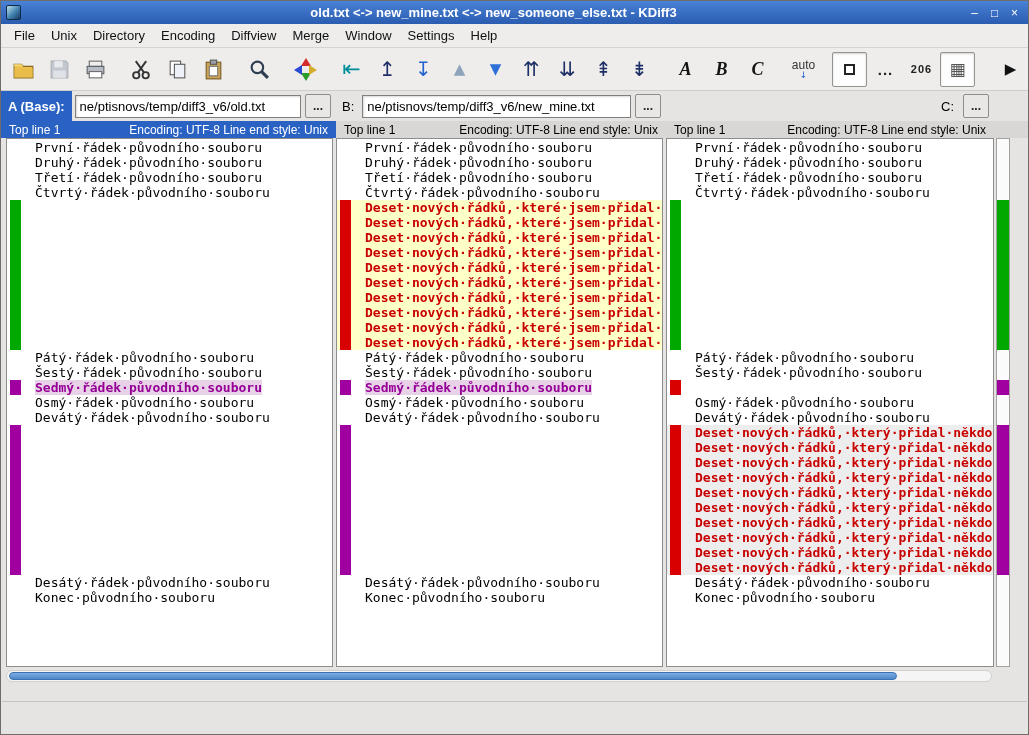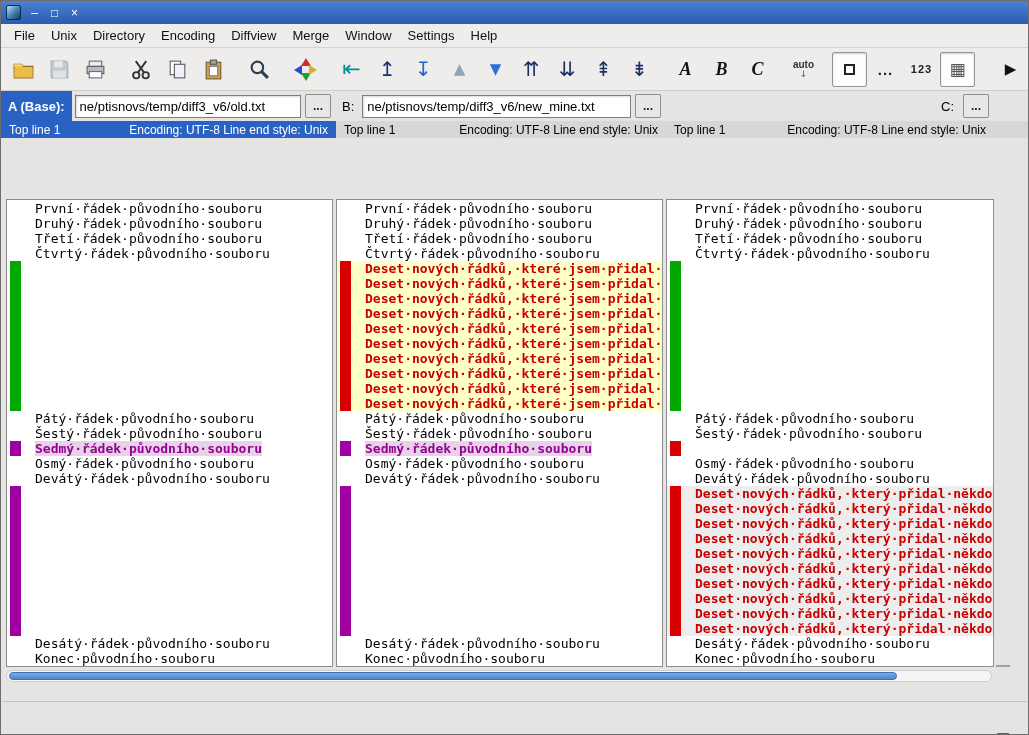--- a/index.html
+++ b/index.html
@@ -29,21 +29,21 @@
     border:1px solid transparent;border-radius:2px;flex:0 0 auto;}
   .tbtn.pressed{background:#fdfdfd;border:1px solid #96948f;box-shadow:inset 0 1px 2px rgba(0,0,0,.18);}
   .tbtn.disabled{opacity:.45;}
   .tsep{width:9px;flex:0 0 auto;}
   .tspacer{flex:1;}
   .tglyph{font-family:"DejaVu Sans",sans-serif;line-height:1;}
   .tletter{font-family:"Liberation Serif",serif;font-style:italic;font-weight:bold;font-size:18px;color:#141414;line-height:1;}
   .ttext{font-weight:bold;color:#222;line-height:1;font-family:"Liberation Sans",sans-serif;}
   .sqico{width:11px;height:11px;border:2px solid #222;background:#fff;display:block;}
   .auto-wrap{display:flex;flex-direction:column;align-items:center;line-height:1;}
-  .auto-top{font-size:10px;font-weight:bold;color:#333;}
+  .auto-top{font-size:12px;font-weight:normal;color:#333;}
   .auto-arrow{font-size:9px;color:#2363cf;font-family:"DejaVu Sans",sans-serif;}
   .compass{position:relative;width:23px;height:23px;}
   .compass span{position:absolute;width:0;height:0;}
   .c-n{left:7px;top:0;border-left:5px solid transparent;border-right:5px solid transparent;border-bottom:8px solid #d42a2a;}
   .c-s{left:7px;bottom:0;border-left:5px solid transparent;border-right:5px solid transparent;border-top:8px solid #2a9a2a;}
   .c-w{left:0;top:7px;border-top:5px solid transparent;border-bottom:5px solid transparent;border-right:8px solid #2a4ad4;}
   .c-e{right:0;top:7px;border-top:5px solid transparent;border-bottom:5px solid transparent;border-left:8px solid #d4b02a;}
   
   .filerow{height:30px;display:flex;align-items:stretch;background:#e6e4e2;}
   .fcol{display:flex;align-items:center;justify-content:flex-end;}
@@ -62,21 +62,21 @@
     border:1px solid #8f8d8b;border-radius:2px;font-family:"Liberation Sans",sans-serif;
     font-size:12px;font-weight:bold;color:#222;display:flex;align-items:center;justify-content:center;}
   
   .statrow{height:17px;display:flex;background:#d9d7d5;font-size:12px;}
   .scol{display:flex;justify-content:space-between;align-items:center;padding:0 8px;white-space:nowrap;overflow:hidden;}
   .scol-a{width:335px;background:var(--accent,#2a62c4);color:#fff;}
   .scol-b{width:330px;background:#d9d7d5;color:#000;}
   .scol-c{width:328px;background:#d9d7d5;color:#000;}
   .scol-fill{flex:1;background:#d9d7d5;}
   
-  .main{height:529px;display:flex;padding-left:5px;background:#e6e4e2;align-items:flex-end;}
+  .main{height:529px;display:flex;padding-left:5px;background:#e6e4e2;}
   .pane{width:327px;background:#fff;border:1px solid #8f8d8b;padding-top:1px;overflow:hidden;}
   #paneC{width:328px;}
   .splitter{width:3px;}
   .overview{width:14px;margin-left:2px;background:#fbfbfb;border:1px solid #a3a19f;position:relative;}
   .mainfill{flex:1;}
   .ovblock{position:absolute;left:0;right:0;}
   .row{display:flex;height:15px;font-family:"DejaVu Sans Mono",monospace;font-size:13px;
     line-height:15px;white-space:pre;overflow:hidden;color:#000;}
   .gut{flex:0 0 28px;position:relative;}
   .bar{position:absolute;left:3px;top:0;bottom:0;width:11px;}
@@ -132,20 +132,21 @@
       <circle cx="9" cy="9" r="5.5" fill="none" stroke="#2d3e50" stroke-width="2"></circle>
       <line x1="13" y1="13" x2="19" y2="19" stroke="#2d3e50" stroke-width="3"></line>
     </symbol>
   </defs>
 </svg>
 
 <div class="window">
 
   <div class="titlebar">
     <span class="appicon"></span>
+    <span class="title">old.txt &lt;-&gt; new_mine.txt &lt;-&gt; new_someone_else.txt - KDiff3</span>
     <span class="winbtns">
       <span class="wbtn">–</span>
       <span class="wbtn">□</span>
       <span class="wbtn">×</span>
     </span>
   </div>
 
   <div class="menubar" id="menubar">
       <span class="mitem">File</span>
       <span class="mitem">Unix</span>
@@ -251,21 +252,21 @@
         </span>
       </div>
       <span class="tsep"></span>
       <div class="tbtn pressed">
         <span class="sqico"></span>
       </div>
       <div class="tbtn">
         <span class="ttext" style="font-size: 15px; letter-spacing: 1px;">...</span>
       </div>
       <div class="tbtn">
-        <span class="ttext" style="font-size: 11px; letter-spacing: 1px;">123</span>
+        <span class="ttext" style="font-size: 11px; letter-spacing: 1px;">206</span>
       </div>
       <div class="tbtn pressed">
         <span class="tglyph" style="color: rgb(85, 85, 85); font-size: 17px;">▦</span>
       </div>
       <span class="tspacer"></span>
       <div class="tbtn">
         <span class="tglyph" style="color: rgb(17, 17, 17); font-size: 15px;">▶</span>
       </div>
     </div>
 

